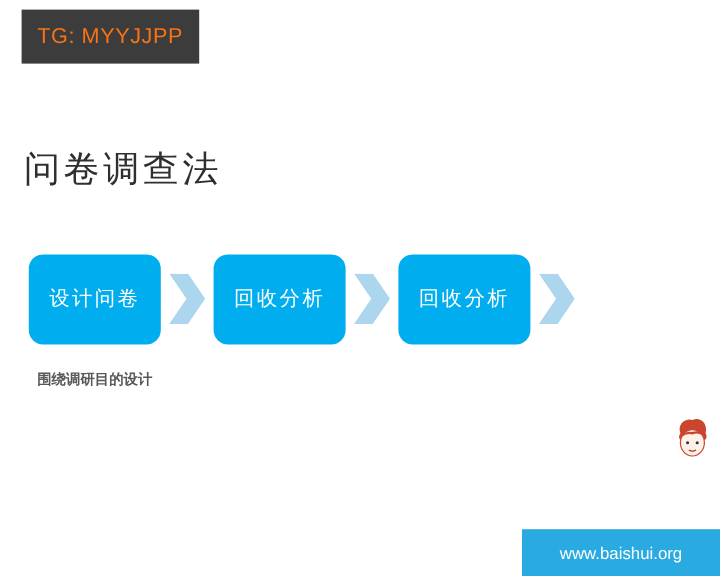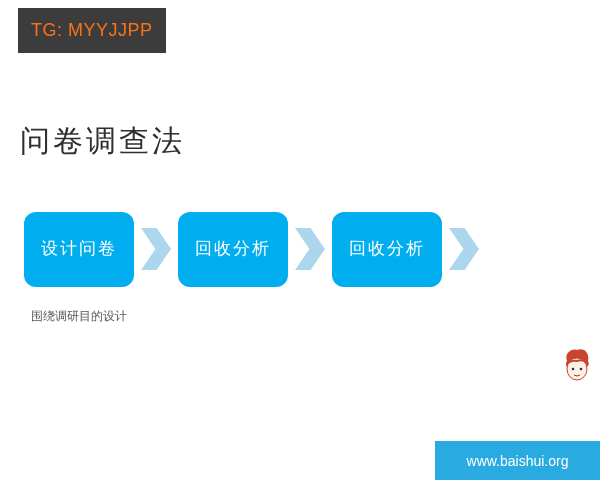--- a/index.html
+++ b/index.html
@@ -53,20 +53,21 @@
     white-space: pre-line;
     line-height: 1.7;
   }
   .step-caption {
     position: absolute;
     top: 96px; left: 50%;
     transform: translateX(-50%);
     white-space: nowrap;
     font-size: 12px;
     color: #595959;
+    font-weight: bold;
   }
   .chevron {
     flex: 0 0 auto;
     width: 30px; height: 42px;
     margin: 16px 7px 0 7px;
     background: var(--color-chevron, #abd6ee);
     clip-path: polygon(0 0, 52% 0, 100% 50%, 52% 100%, 0 100%, 48% 50%);
   }
   .avatar-stamp {
     position: absolute;

